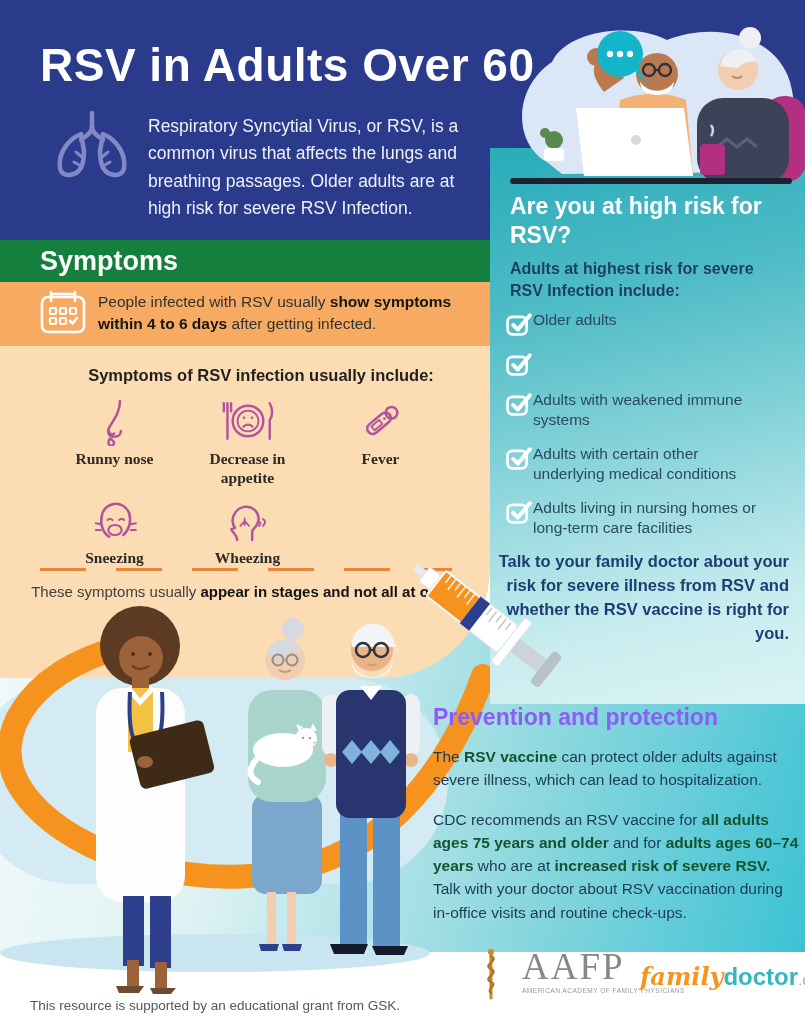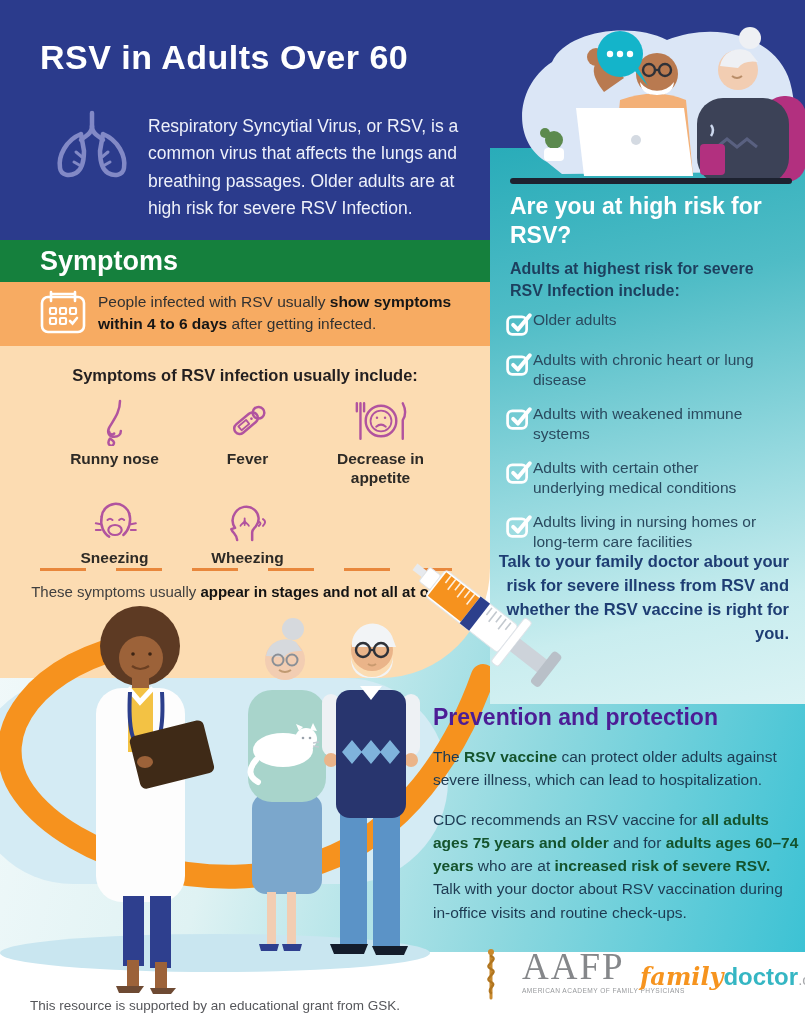--- a/index.html
+++ b/index.html
@@ -3,21 +3,21 @@
 <meta charset="utf-8">
 <style>
   html,body{margin:0;padding:0;background:#ffffff;}
   #poster{position:relative;width:805px;height:1024px;overflow:hidden;background:#ffffff;
     font-family:"Liberation Sans",sans-serif;}
   .abs{position:absolute;}
   .b{font-weight:700;}
 
   
   .header{left:0;top:0;width:805px;height:240px;background:#2b3b8c;z-index:1;}
-  .title{left:40px;top:38px;width:600px;color:#ffffff;font-size:34px;font-weight:800;
+  .title{left:40px;top:38px;width:600px;color:#ffffff;font-size:46px;font-weight:800;
     letter-spacing:.5px;z-index:2;}
   .lungs{left:50px;top:108px;z-index:2;}
   .intro{left:148px;top:113px;width:332px;color:#eef1fa;font-size:17.5px;line-height:1.56;z-index:2;}
 
   
   .panel{left:490px;top:148px;width:315px;height:556px;z-index:2;
     background:linear-gradient(168deg,#29acb9 0%,#4fbcc6 28%,#93d8de 58%,#c9edef 82%,#dbf3f4 100%);}
   .panel-heading{left:20px;top:44px;width:260px;color:#ffffff;font-size:23px;font-weight:800;line-height:1.25;}
   .panel-intro{left:20px;top:110px;width:268px;color:#1d3f5e;font-size:16px;font-weight:700;line-height:1.4;}
   .checklist{left:16px;top:162px;width:288px;display:flex;flex-direction:column;gap:13px;}
@@ -28,35 +28,35 @@
     font-weight:700;line-height:1.45;margin-left:48px;}
 
   
   .banner{left:0;top:240px;width:490px;height:42px;background:#15803d;z-index:2;display:flex;align-items:center;}
   .banner-title{margin-left:40px;color:#ffffff;font-size:27px;font-weight:800;}
   .subband{left:0;top:282px;width:490px;height:64px;background:#f7ab62;z-index:2;}
   .calendar{left:38px;top:288px;z-index:3;}
   .timing{left:98px;top:291px;width:366px;color:#313131;font-size:15.5px;line-height:1.45;z-index:3;}
   .timing .b{color:#161616;}
   .peach{left:0;top:346px;width:490px;height:332px;background:#fcdcb2;border-radius:0 0 110px 0;z-index:2;}
-  .sym-sub{left:0;top:366px;width:490px;text-align:center;color:#231f20;font-size:16.5px;font-weight:700;z-index:3;}
+  .sym-sub{left:0;top:366px;width:490px;text-align:center;color:#231f20;font-size:16.5px;font-weight:700;z-index:3;padding-left:16px;}
   .sym-grid{left:48px;top:396px;width:400px;display:flex;flex-wrap:wrap;z-index:3;}
-  .sym-cell{width:133px;display:flex;flex-direction:column;align-items:center;margin-bottom:8px;}
+  .sym-cell{width:133px;display:flex;flex-direction:column;align-items:center;margin-bottom:8px;font-family:Liberation Serif, serif;}
   .sym-cell svg{height:50px;}
   .sym-label{margin-top:4px;text-align:center;color:#2d2a26;font-size:15.5px;font-weight:700;line-height:1.2;max-width:110px;}
   .dashes{left:40px;top:568px;width:412px;height:3px;z-index:3;
     background:repeating-linear-gradient(90deg,#e8873c 0,#e8873c 46px,transparent 46px,transparent 76px);}
   .stages{left:10px;top:583px;width:470px;text-align:center;color:#3f3f3f;font-size:15px;z-index:3;}
   .stages .b{color:#141414;}
 
   
   .bottom{left:0;top:630px;width:805px;height:328px;z-index:1;
     background:linear-gradient(105deg,#f1f9fa 0%,#dff2f3 30%,#8ed8df 65%,#3cc2d4 100%);}
   .prevention{left:433px;top:704px;width:366px;z-index:4;}
-  .prev-heading{color:#4c1d95;font-size:23px;font-weight:800;margin:0 0 14px 0;}
+  .prev-heading{color:#8b5cf6;font-size:23px;font-weight:800;margin:0 0 14px 0;}
   .prev-p{color:#1d3a52;font-size:15.5px;line-height:1.5;margin:0 0 16px 0;}
   .prev-p .b{color:#14532d;}
 
   
   .footer{left:0;top:952px;width:805px;height:72px;background:#ffffff;z-index:2;}
   .grant{left:30px;top:998px;color:#55565a;font-size:13.5px;z-index:5;}
   .aafp{left:478px;top:948px;display:flex;align-items:flex-start;gap:18px;z-index:5;}
   .aafp-name{font-family:"Liberation Serif",serif;font-size:37px;color:#85878a;letter-spacing:2px;line-height:1;}
   .aafp-tag{font-size:6.6px;color:#97999c;letter-spacing:.45px;margin-top:2px;}
   .fd{left:640px;top:962px;z-index:5;white-space:nowrap;}
@@ -144,21 +144,20 @@
             <rect x="2" y="7" width="24" height="22" rx="6" fill="none" stroke="#fff" stroke-width="3.4"></rect>
             <path d="M9 17 l6 6 L30 5" fill="none" stroke="#fff" stroke-width="5" stroke-linecap="round" stroke-linejoin="round"></path>
           </svg>
         <div class="chk-text">Older adults</div>
       </div>
       <div class="chk-row">
         <svg width="27" height="26" viewBox="0 0 34 32">
             <rect x="2" y="7" width="24" height="22" rx="6" fill="none" stroke="#fff" stroke-width="3.4"></rect>
             <path d="M9 17 l6 6 L30 5" fill="none" stroke="#fff" stroke-width="5" stroke-linecap="round" stroke-linejoin="round"></path>
           </svg>
-        <div class="chk-text">Adults with chronic heart or lung disease</div>
       </div>
       <div class="chk-row">
         <svg width="27" height="26" viewBox="0 0 34 32">
             <rect x="2" y="7" width="24" height="22" rx="6" fill="none" stroke="#fff" stroke-width="3.4"></rect>
             <path d="M9 17 l6 6 L30 5" fill="none" stroke="#fff" stroke-width="5" stroke-linecap="round" stroke-linejoin="round"></path>
           </svg>
         <div class="chk-text">Adults with weakened immune systems</div>
       </div>
       <div class="chk-row">
         <svg width="27" height="26" viewBox="0 0 34 32">
@@ -202,41 +201,41 @@
   <div class="abs sym-grid">
     <div class="sym-cell">
       <svg width="50" height="50" viewBox="0 0 60 60" fill="none" stroke="#b1539f" stroke-width="3" stroke-linecap="round" stroke-linejoin="round">
         <path d="M36 6 C36 20 28 29 23 38 c-3 6 0 11 6 11 c5 0 8 -3 8 -7"></path>
         <path d="M29 45 c-2 2 -6 1 -6 -2"></path>
         <path d="M24 51 c-2.5 3.5 -2.5 6.5 -0.3 8 c2.4 1.6 5.6 -0.4 5 -3.4 c-0.4 -2.2 -2.7 -3 -4.7 -4.6 z"></path>
       </svg>
       <div class="sym-label">Runny nose</div>
     </div>
     <div class="sym-cell">
-      <svg width="50" height="50" viewBox="0 0 60 60" fill="none" stroke="#b1539f" stroke-width="3" stroke-linecap="round" stroke-linejoin="round">
-        <g transform="rotate(-40 30 30)">
-          <rect x="10" y="24" width="33" height="13" rx="6.5"></rect>
-          <circle cx="46" cy="30.5" r="7"></circle>
-          <rect x="17" y="27.5" width="12" height="6" stroke-width="2.2"></rect>
-          <circle cx="35" cy="30.5" r="1.6" fill="#b1539f" stroke="none"></circle>
-        </g>
-      </svg>
-      <div class="sym-label">Fever</div>
-    </div>
-    <div class="sym-cell">
       <svg width="58" height="50" viewBox="0 0 72 60" fill="none" stroke="#b1539f" stroke-width="3" stroke-linecap="round" stroke-linejoin="round">
         <circle cx="36" cy="30" r="19"></circle>
         <circle cx="36" cy="30" r="13" stroke-width="2.2"></circle>
         <circle cx="31" cy="26" r="1.5" fill="#b1539f" stroke="none"></circle>
         <circle cx="41" cy="26" r="1.5" fill="#b1539f" stroke="none"></circle>
         <path d="M30 37 q6 -5 12 0" stroke-width="2.4"></path>
         <path d="M6 8 v10 M10.5 8 v10 M15 8 v10 M10.5 18 v34"></path>
         <path d="M63 8 c4 8 4 15 0 21 v23"></path>
       </svg>
       <div class="sym-label">Decrease in appetite</div>
+    </div>
+    <div class="sym-cell">
+      <svg width="50" height="50" viewBox="0 0 60 60" fill="none" stroke="#b1539f" stroke-width="3" stroke-linecap="round" stroke-linejoin="round">
+        <g transform="rotate(-40 30 30)">
+          <rect x="10" y="24" width="33" height="13" rx="6.5"></rect>
+          <circle cx="46" cy="30.5" r="7"></circle>
+          <rect x="17" y="27.5" width="12" height="6" stroke-width="2.2"></rect>
+          <circle cx="35" cy="30.5" r="1.6" fill="#b1539f" stroke="none"></circle>
+        </g>
+      </svg>
+      <div class="sym-label">Fever</div>
     </div>
     <div class="sym-cell">
       <svg width="52" height="50" viewBox="0 0 62 60" fill="none" stroke="#b1539f" stroke-width="3" stroke-linecap="round" stroke-linejoin="round">
         <path d="M15 26 a17 17 0 0 1 33 -4"></path>
         <path d="M15 26 c-2 10 2 20 9 24"></path>
         <path d="M48 22 c3 9 0 20 -7 26"></path>
         <path d="M22 30 q3 -3 6 0 M36 30 q3 -3 6 0" stroke-width="2.4"></path>
         <ellipse cx="31" cy="42" rx="8" ry="6" stroke-width="2.6"></ellipse>
         <path d="M8 34 l6 1 M8 42 h6 M56 34 l-6 1 M56 42 h-6" stroke-width="2.4"></path>
       </svg>

